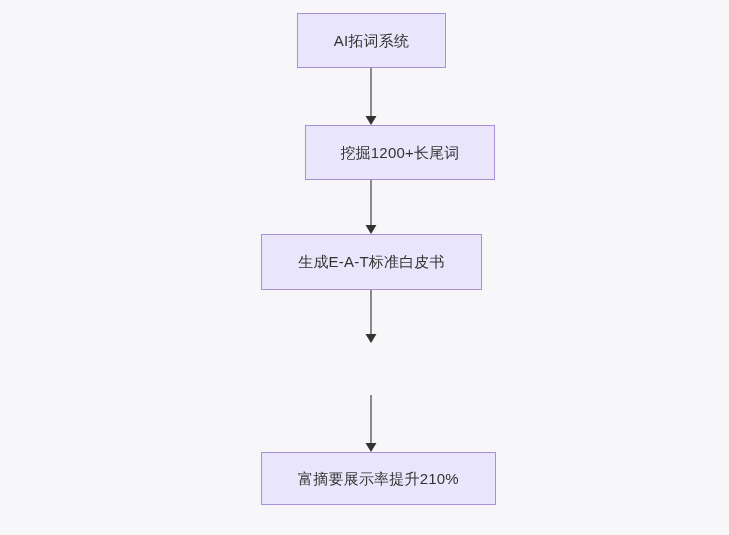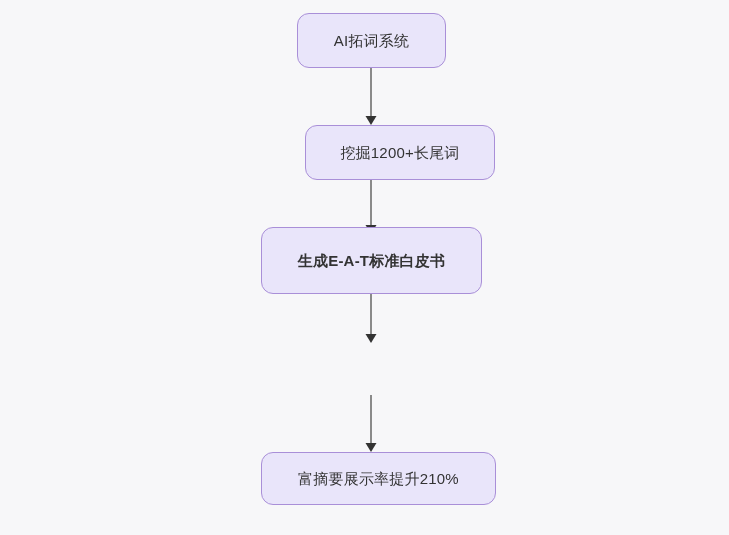--- a/index.html
+++ b/index.html
@@ -16,21 +16,21 @@
   #flowchart {
     position: relative;
     width: 729px;
     height: 535px;
   }
   .node {
     position: absolute;
     box-sizing: border-box;
     background: #e9e5fa;
     border: 1.4px solid #a98fd8;
-    border-radius: 12px;
+    border-radius: 0px;
     display: flex;
     align-items: center;
     justify-content: center;
     z-index: 2;
   }
   .node-label {
     color: #333333;
     font-size: 15px;
     line-height: 1.2;
     letter-spacing: 0.2px;
@@ -78,21 +78,21 @@
   </svg>
 
   <div class="node" id="node-1" style="left:297px; top:13px; width:149px; height:55px;">
     <span class="node-label">AI拓词系统</span>
   </div>
 
   <div class="node" id="node-2" style="left:275px; top:125px; width:190px; height:55px;margin-left:30px;">
     <span class="node-label">挖掘1200+长尾词</span>
   </div>
 
-  <div class="node" id="node-3" style="left:261px; top:227px; width:221px; height:67px;font-weight:bold;">
+  <div class="node" id="node-3" style="left:261px; top:234px; width:221px; height:56px;">
     <span class="node-label">生成E-A-T标准白皮书</span>
   </div>
 
 
   <div class="node" id="node-5" style="left:253px; top:452px; width:235px; height:53px;margin-left:8px;">
     <span class="node-label">富摘要展示率提升210%</span>
   </div>
 
 </div>
 

